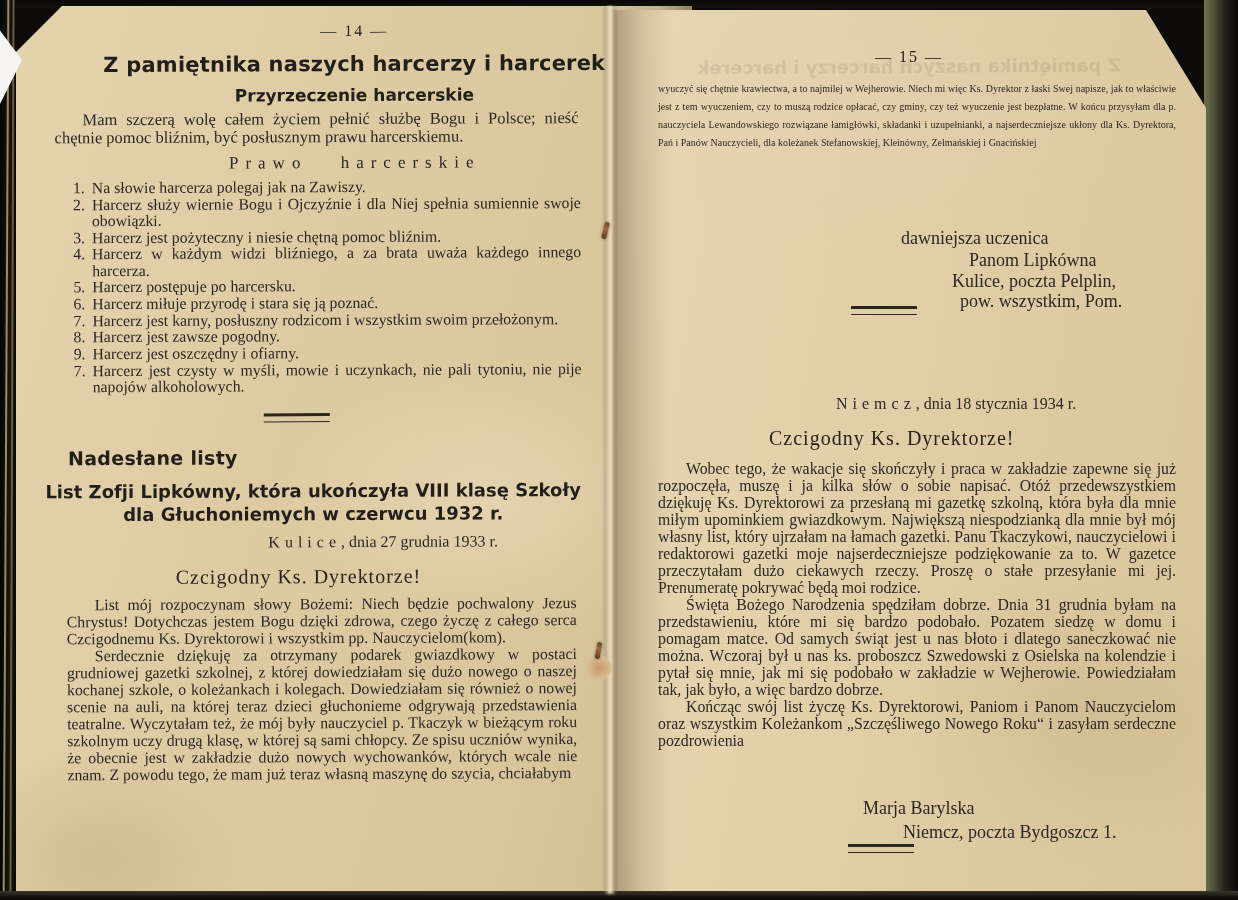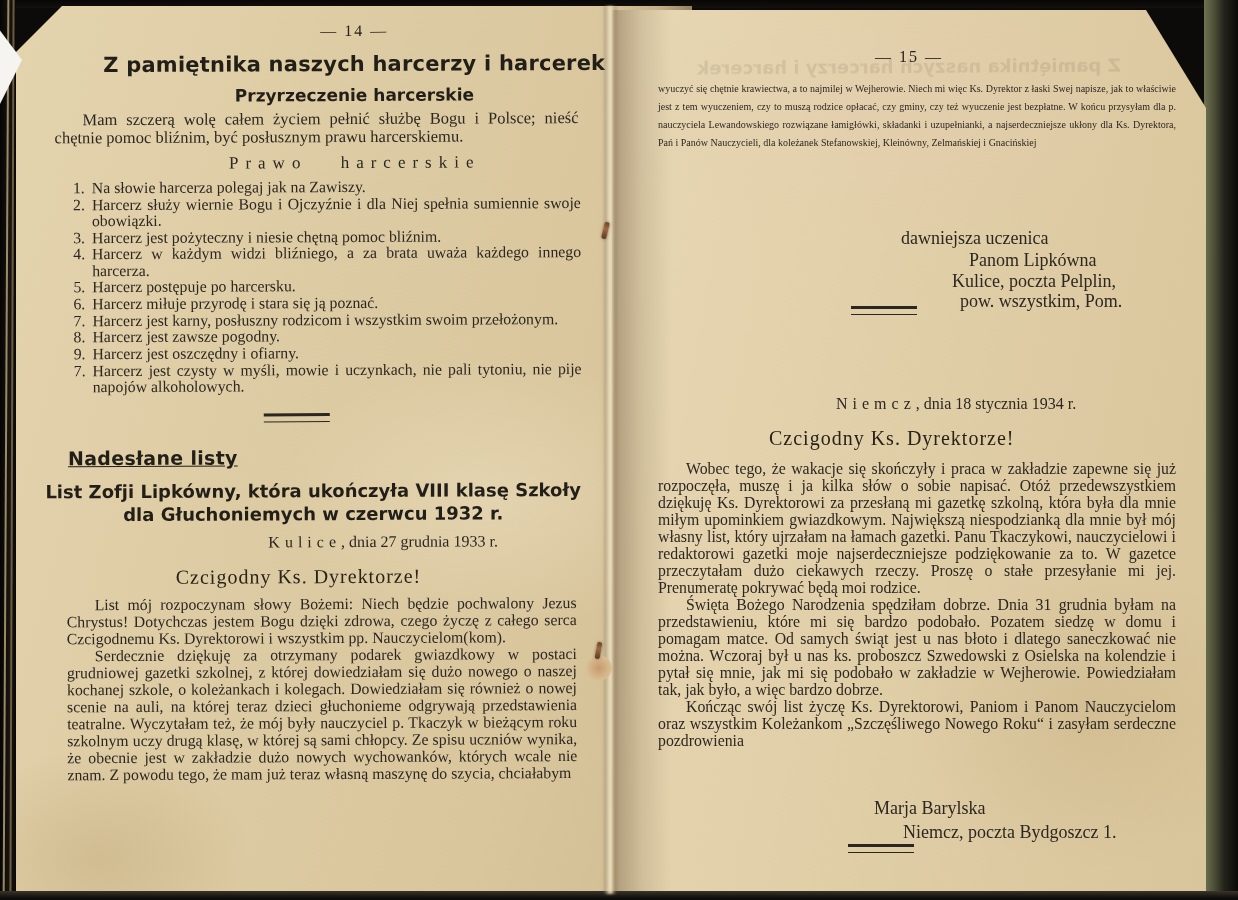--- a/index.html
+++ b/index.html
@@ -76,21 +76,21 @@
   .oath{position:absolute;top:104px;left:38px;width:524px;font-size:16.5px;line-height:18px;text-align:justify;text-indent:28px;}
   .law-head{position:absolute;top:147px;left:0;width:100%;text-align:center;font-size:17px;letter-spacing:7px;word-spacing:22px;}
   .law-list{position:absolute;top:173px;left:36px;width:528px;font-size:15.8px;line-height:16.2px;}
   .law-item{display:flex;margin:0 0 .5px 0;}
   .law-num{flex:none;width:32px;text-align:right;padding-right:7px;}
   .law-text{flex:1;text-align:justify;}
   .rule-double{position:absolute;height:5px;border-top:3px solid #2b2620;border-bottom:1.5px solid #2b2620;width:66px;}
   .rule-l1{left:246px;top:407px;}
   .rule-r1{left:239px;top:296px;}
   .rule-r2{left:236px;top:834px;}
-  .sec-head{position:absolute;top:440px;left:50px;font-size:19px;letter-spacing:.3px;text-decoration:underline;}
+  .sec-head{position:absolute;top:440px;left:50px;font-size:19px;letter-spacing:.3px;}
   .letter-head{position:absolute;top:473px;left:10px;width:570px;text-align:center;font-size:18px;line-height:23px;}
   .dateline{position:absolute;white-space:nowrap;font-size:16px;}
   .dl-left{left:250px;top:527px;}
   .dl-right{left:224px;top:385px;}
   .spaced{letter-spacing:5px;}
   .salutation{position:absolute;font-size:20px;letter-spacing:1px;color:#292318;}
   .sal-left{left:0;top:559px;width:560px;text-align:center;}
   .sal-right{left:157px;top:417px;}
   .paras{position:absolute;font-size:15.8px;text-align:justify;}
   .paras p{margin:0;text-indent:28px;}
@@ -192,21 +192,21 @@
 
   <div class="dateline dl-right"><span class="spaced">Niemcz</span><span>, dnia 18 stycznia 1934 r.</span></div>
   <div class="salutation sal-right">Czcigodny Ks. Dyrektorze!</div>
 
   <div class="paras paras-right">
     <p>Wobec tego, że wakacje się skończyły i praca w zakładzie zapewne się już rozpoczęła, muszę i ja kilka słów o sobie napisać. Otóż przedewszystkiem dziękuję Ks. Dyrektorowi za przesłaną mi gazetkę szkolną, która była dla mnie miłym upominkiem gwiazdkowym. Największą niespodzianką dla mnie był mój własny list, który ujrzałam na łamach gazetki. Panu Tkaczykowi, nauczycielowi i redaktorowi gazetki moje najserdeczniejsze podziękowanie za to. W gazetce przeczytałam dużo ciekawych rzeczy. Proszę o stałe przesyłanie mi jej. Prenumeratę pokrywać będą moi rodzice.</p>
     <p>Święta Bożego Narodzenia spędziłam dobrze. Dnia 31 grudnia byłam na przedstawieniu, które mi się bardzo podobało. Pozatem siedzę w domu i pomagam matce. Od samych świąt jest u nas błoto i dlatego saneczkować nie można. Wczoraj był u nas ks. proboszcz Szwedowski z Osielska na kolendzie i pytał się mnie, jak mi się podobało w zakładzie w Wejherowie. Powiedziałam tak, jak było, a więc bardzo dobrze.</p>
     <p>Kończąc swój list życzę Ks. Dyrektorowi, Paniom i Panom Nauczycielom oraz wszystkim Koleżankom „Szczęśliwego Nowego Roku“ i zasyłam serdeczne pozdrowienia</p>
   </div>
 
-  <div class="signoff" style="left:262px;top:788px;">Marja Barylska</div>
+  <div class="signoff" style="left:251px;top:788px;">Marja Barylska</div>
   <div class="signoff" style="left:291px;top:812px;">Niemcz, poczta Bydgoszcz 1.</div>
   <div class="rule-double rule-r2"></div>
 </div>
 
 <div class="crease"></div>
 <div class="staple staple-top"></div>
 <div class="tear"></div>
 <div class="staple staple-bottom"></div>
 <div class="bottom-strip"></div>
 

